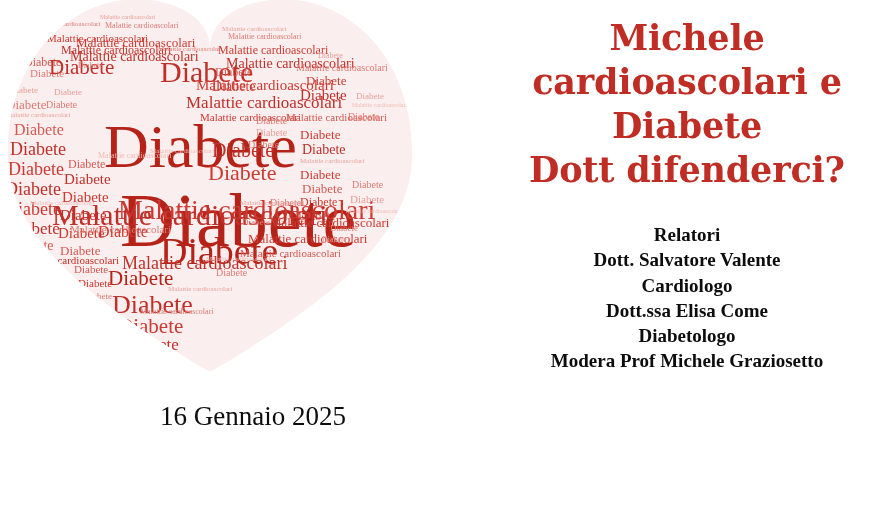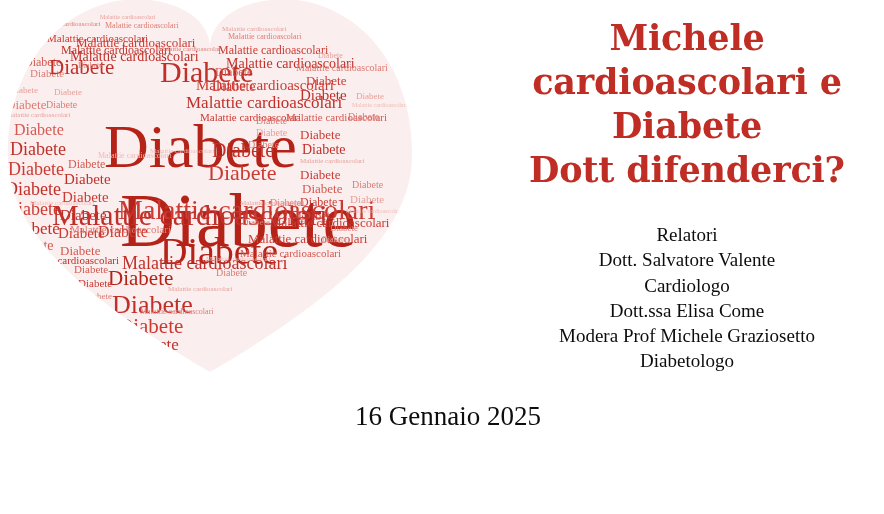--- a/index.html
+++ b/index.html
@@ -62,35 +62,35 @@
     color: #bf2d24;
     letter-spacing: -0.2px;
   }
 
   #speakers-block {
     position: absolute;
     left: 490px;
     top: 222px;
     width: 394px;
     text-align: center;
+    font-weight: bold;
   }
   .speaker-line {
     font-family: "Liberation Serif", serif;
     font-size: 19px;
     line-height: 1.33;
     color: #0d0d0d;
   }
 
   
   #event-block {
     position: absolute;
-    left: 168px;
+    left: 160px;
     top: 398px;
     width: 560px;
-    text-align: center;
   }
   .event-line {
     font-family: "Liberation Serif", serif;
     font-size: 27px;
     line-height: 1.38;
     color: #0d0d0d;
   }
 </style>
 </head>
 <body>
@@ -227,21 +227,21 @@
     <div class="title-line">cardioascolari e</div>
     <div class="title-line">Diabete</div>
     <div class="title-line">Dott difenderci?</div>
   </div>
 
   <div id="speakers-block">
     <div class="speaker-line">Relatori</div>
     <div class="speaker-line">Dott. Salvatore Valente</div>
     <div class="speaker-line">Cardiologo</div>
     <div class="speaker-line">Dott.ssa Elisa Come</div>
+    <div class="speaker-line">Diabetologo</div>
     <div class="speaker-line">Modera Prof Michele Graziosetto</div>
-    <div class="speaker-line">Diabetologo</div>
   </div>
 
   <div id="event-block">
     <div class="event-line">16 Gennaio 2025</div>
   </div>
 
 </div>
 
 </body></html>

